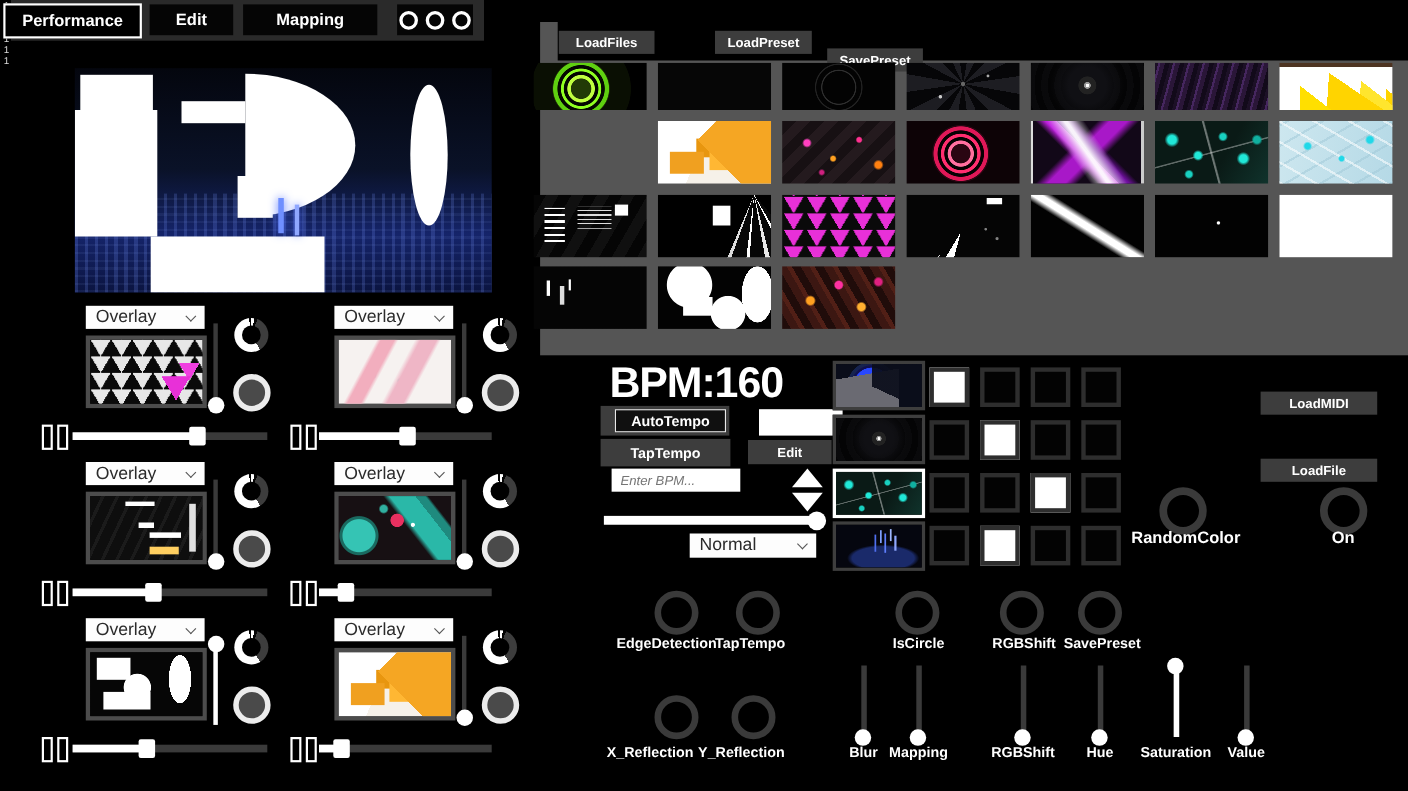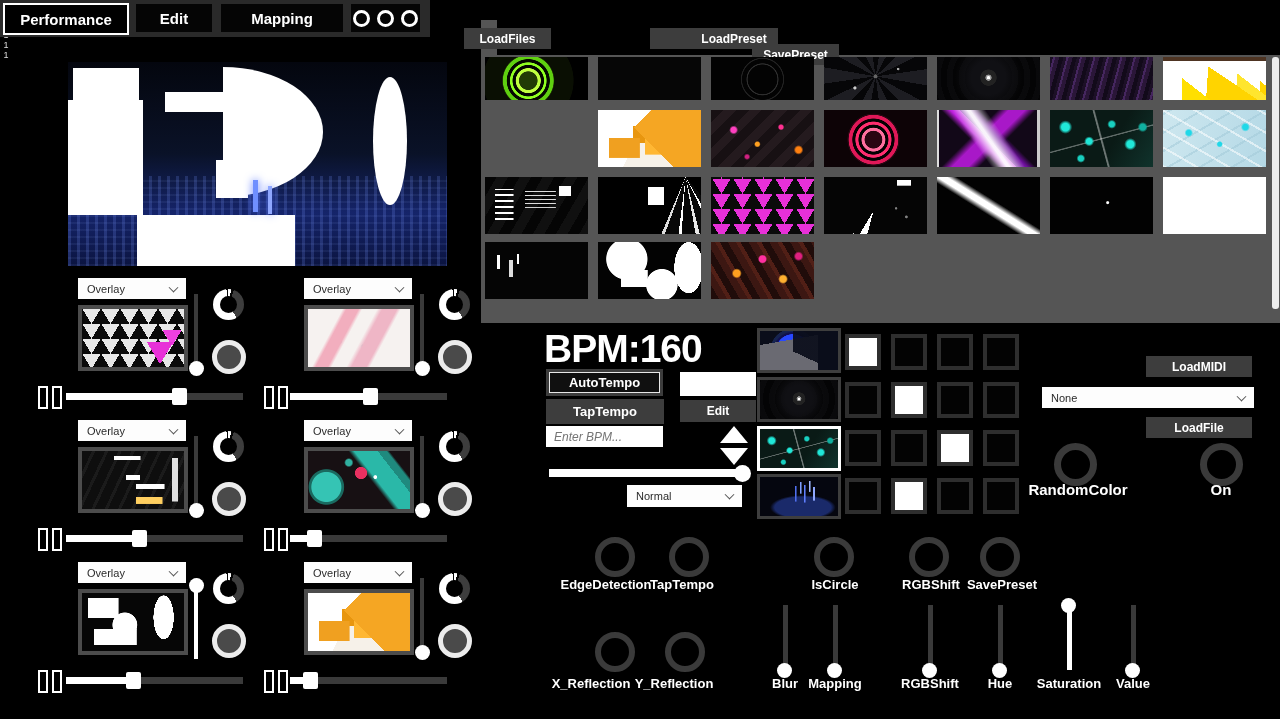--- a/index.html
+++ b/index.html
@@ -1,21 +1,21 @@
 <!DOCTYPE html>
 <html><head>
 <meta charset="utf-8">
 <style>
   html,body{margin:0;padding:0;background:#000;}
   #app{position:relative;width:1280px;height:719px;background:#000;overflow:hidden;
        font-family:"Liberation Sans","DejaVu Sans",sans-serif;color:#fff;}
-  .abs{position:absolute;}
+  .abs{position:absolute;margin-left:10px;}
   .btn{position:absolute;background:#3d3d3d;color:#fff;font-weight:700;font-size:12px;
        display:flex;align-items:center;justify-content:center;white-space:nowrap;}
-  .dd{position:absolute;background:#fdfdfd;color:#2b2b2b;font-size:11px;
+  .dd{position:absolute;background:#fdfdfd;color:#2b2b2b;font-size:16px;
       display:flex;align-items:center;padding-left:9px;box-sizing:border-box;}
   .chev{position:absolute;right:9px;top:50%;width:6px;height:6px;
         border-right:1.6px solid #555;border-bottom:1.6px solid #555;
         transform:translateY(-70%) rotate(45deg);}
   .lbl{position:absolute;color:#fff;font-weight:700;white-space:nowrap;transform:translateX(-50%);}
   .trk{position:absolute;background:#3a3a3a;}
   .fill{position:absolute;background:#fff;}
   .thumb-c{position:absolute;background:#fff;border-radius:50%;}
   .thumb-sq{position:absolute;background:#fff;border-radius:2px;}
   .knob-arc{position:absolute;border-radius:50%;
@@ -226,22 +226,22 @@
     <div class="pv" style="left:97px;top:30px;width:58px;height:20px;"></div>
     <div class="pv" style="left:155px;top:5px;width:100px;height:130px;border-radius:0 100px 100px 0 / 0 65px 65px 0;"></div>
     <div class="pv" style="left:148px;top:98px;width:32px;height:38px;"></div>
     <div class="pv" style="left:305px;top:15px;width:34px;height:128px;border-radius:50%;"></div>
     <div class="pv" style="left:185px;top:118px;width:5px;height:32px;background:#6f8fff;box-shadow:0 0 9px #4f6fff;"></div>
     <div class="pv" style="left:200px;top:124px;width:4px;height:28px;background:#8fa7ff;box-shadow:0 0 8px #4f6fff;"></div>
   </div>
 
   <div class="abs" style="left:481px;top:20px;width:16px;height:36px;background:#555;"></div>
   <div class="abs" style="left:481px;top:55px;width:799px;height:268px;background:#555;"></div>
-  <div class="btn" style="left:464px;top:28px;width:87px;height:21px;">LoadFiles</div>
-  <div class="btn" style="left:650px;top:28px;width:88px;height:21px;padding-left:40px;">LoadPreset</div>
+  <div class="btn" style="left:508px;top:28px;width:87px;height:21px;">LoadFiles</div>
+  <div class="btn" style="left:650px;top:28px;width:88px;height:21px;">LoadPreset</div>
   <div class="btn" style="left:752px;top:44px;width:87px;height:21px;">SavePreset</div>
   <div class="abs" style="left:1272px;top:57px;width:7px;height:252px;background:#ededed;border-radius:3px;"></div>
 
   <div class="abs" style="left:544px;top:327px;font-size:39px;font-weight:700;letter-spacing:-1px;">BPM:160</div>
   <div class="btn" style="left:546px;top:369px;width:117px;height:27px;">
     <div class="abs" style="inset:3px;border:1px solid #e8e8e8;background:#101010;display:flex;align-items:center;justify-content:center;font-weight:700;font-size:13px;">AutoTempo</div>
   </div>
   <div class="abs" style="left:680px;top:372px;width:76px;height:24px;background:#fff;"></div>
   <div class="btn" style="left:546px;top:399px;width:118px;height:25px;font-size:13px;">TapTempo</div>
   <div class="btn" style="left:680px;top:400px;width:76px;height:22px;">Edit</div>
@@ -250,24 +250,20 @@
   <div class="tri-down" style="left:720px;top:448px;"></div>
   <div class="trk" style="left:549px;top:469px;width:200px;height:8px;"></div>
   <div class="fill" id="tempo-fill" style="left: 549px; top: 469px; height: 8px; width: 194px;"></div>
   <div class="thumb-c" id="tempo-thumb" style="width: 17px; height: 17px; top: 465px; left: 734px;"></div>
   <div class="dd" style="left:627px;top:485px;width:115px;height:22px;">
     <span>Normal</span>
     <span class="chev"></span>
   </div>
 
   <div class="btn" style="left:1146px;top:356px;width:106px;height:21px;">LoadMIDI</div>
-  <div class="dd" style="left:1042px;top:387px;width:212px;height:21px;">
-    <span>None</span>
-    <span class="chev"></span>
-  </div>
   <div class="btn" style="left:1146px;top:417px;width:106px;height:21px;">LoadFile</div>
   <div class="knob-ring" style="left:1054px;top:443px;width:43px;height:43px;border-width:7px;"></div>
   <div class="lbl" style="left:1078px;top:481px;font-size:15px;">RandomColor</div>
   <div class="knob-ring" style="left:1200px;top:443px;width:43px;height:43px;border-width:7px;"></div>
   <div class="lbl" style="left:1221px;top:481px;font-size:15px;">On</div>
 
 <div class="cell" style="left: 485px; top: 57px; width: 103px; height: 43px;">
       <div class="inner" data-thumb="green-neon-rings"></div>
     </div>
     <div class="cell" style="left: 598px; top: 57px; width: 103px; height: 43px;">

